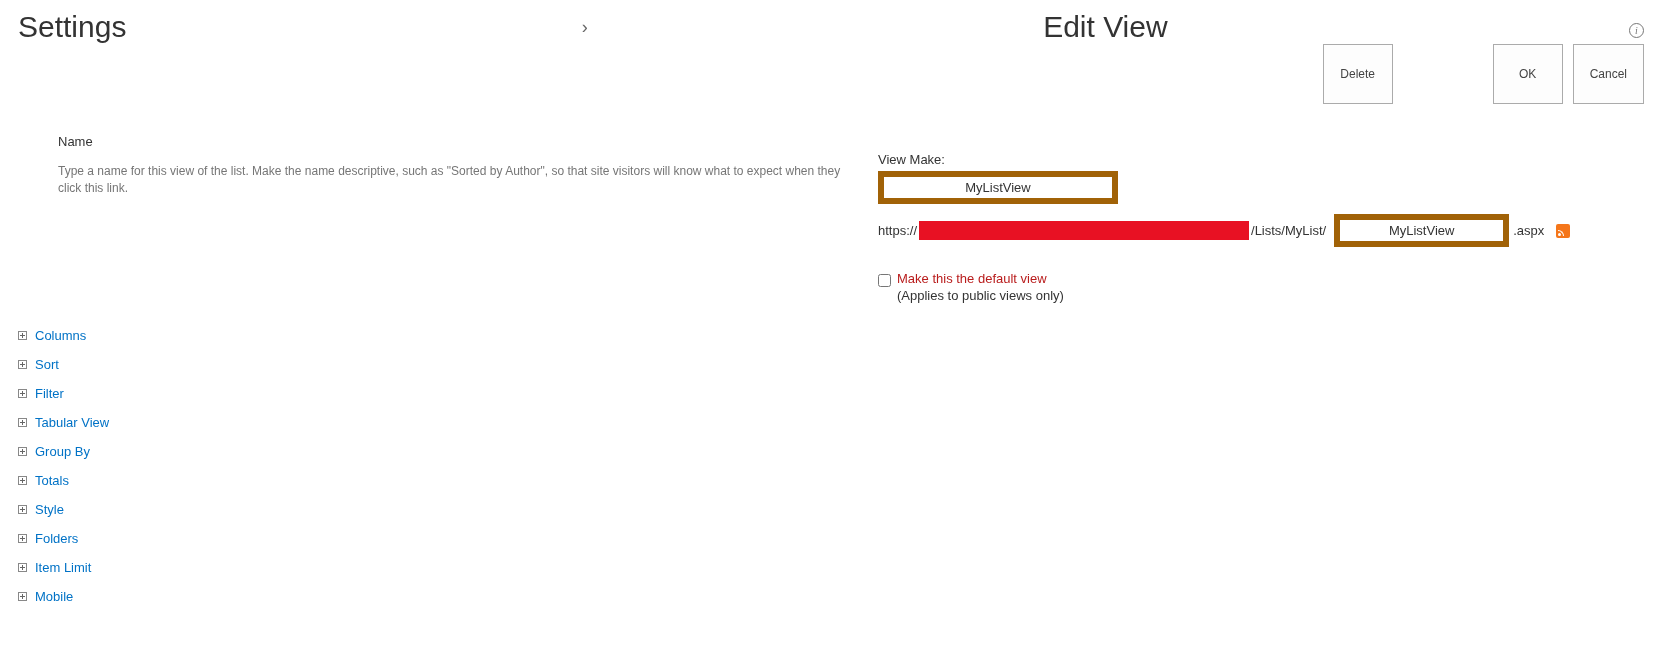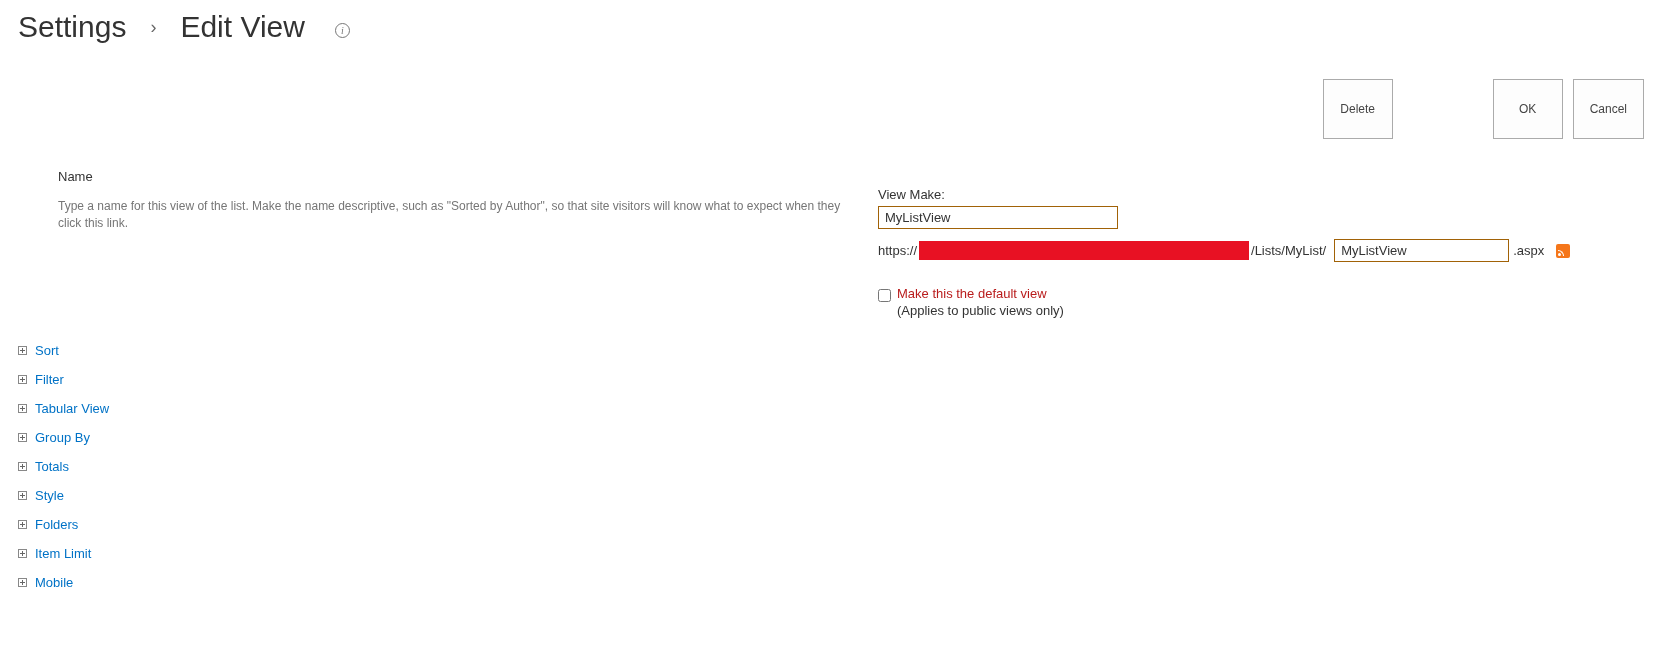--- a/index.html
+++ b/index.html
@@ -10,22 +10,22 @@
     body {
       font-family: "Segoe UI", "Segoe UI Light", Tahoma, sans-serif;
       font-size: 13px;
       color: #333;
       background: #fff;
       padding: 10px 18px;
     }
     .page-header {
       display: flex;
       align-items: center;
-      gap: 26px;
-      margin-bottom: 35px;
+      gap: 14px;
+      justify-content: space-between;
     }
     .page-header .crumb {
       font-size: 30px;
       font-weight: 300;
       color: #333;
     }
     .page-header .separator {
       font-size: 18px;
       color: #666;
       margin: 0 -2px;
@@ -90,25 +90,26 @@
     }
     .field-row {
       margin-bottom: 10px;
     }
     .field-label {
       font-size: 13px;
       color: #333;
       margin-bottom: 4px;
     }
     .text-input {
-      border: 1px solid #a16207;
+      border: 6px solid #a16207;
       padding: 3px 6px;
       font-size: 13px;
       font-family: inherit;
       color: #333;
+      text-align: center;
     }
     .view-name-input {
       width: 240px;
     }
     .url-row {
       display: flex;
       align-items: center;
       flex-wrap: wrap;
       gap: 2px;
       margin-top: 4px;
@@ -266,20 +267,24 @@
         <div class="cb-label">Make this the default view</div>
         <div class="cb-sub">(Applies to public views only)</div>
       </div>
     </div>
   </div>
 </div>
 
 <div class="expand-sections">
   <div class="expand-row">
     <span class="expand-icon"></span>
+    <span class="expand-link">Columns</span>
+  </div>
+  <div class="expand-row">
+    <span class="expand-icon"></span>
     <span class="expand-link">Sort</span>
   </div>
   <div class="expand-row">
     <span class="expand-icon"></span>
     <span class="expand-link">Filter</span>
   </div>
   <div class="expand-row">
     <span class="expand-icon"></span>
     <span class="expand-link">Tabular View</span>
   </div>

